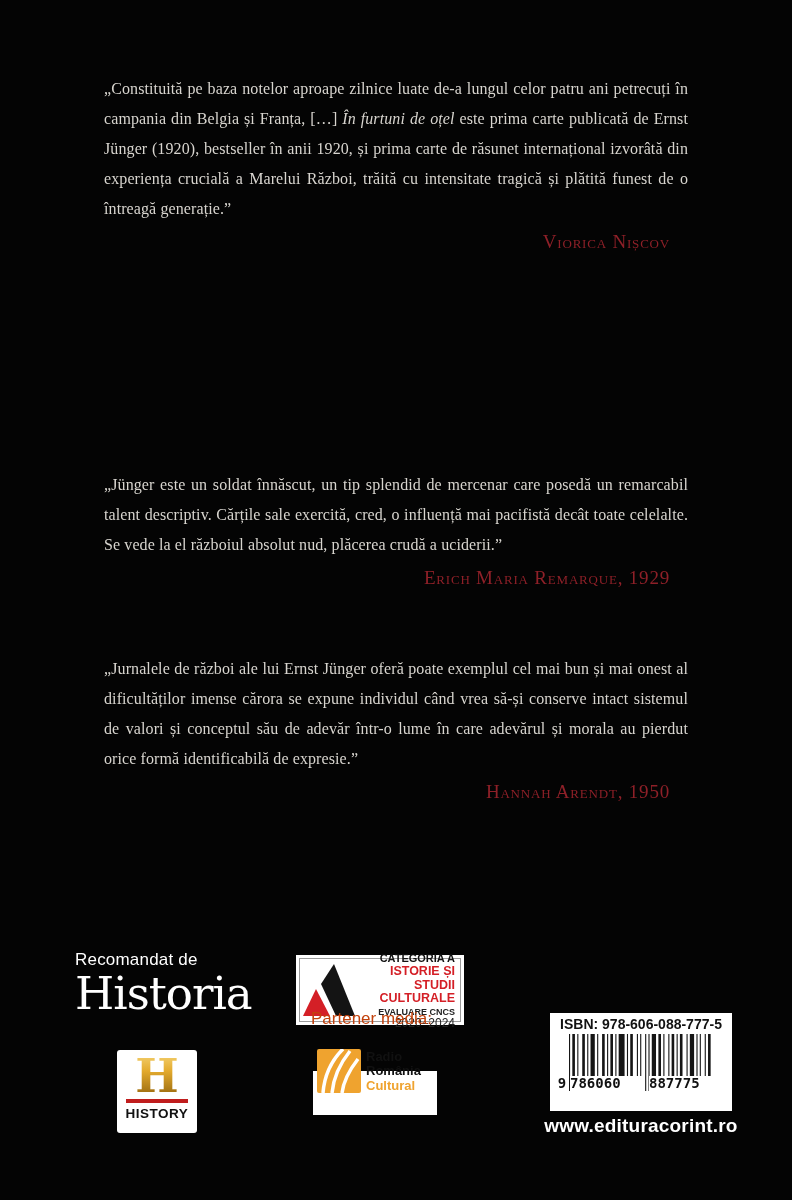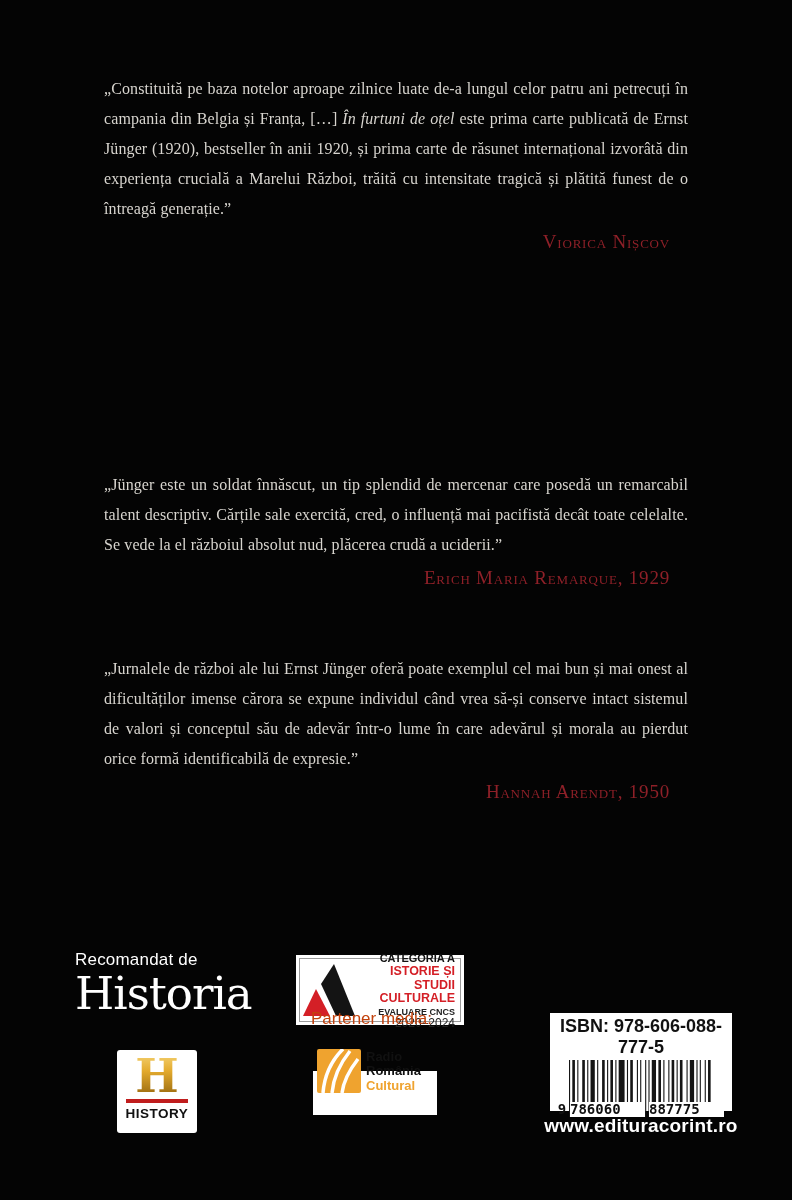--- a/index.html
+++ b/index.html
@@ -48,21 +48,21 @@
   
   .partener{left:311px;top:1009px;color:#c2410c;font-family:"Liberation Sans",sans-serif;font-size:17px;}
   .radio{left:313px;top:1071px;width:124px;height:44px;background:#fff;
     display:flex;align-items:flex-end;box-sizing:border-box;padding:22px 4px;}
   .radio-text{margin-left:5px;font-family:"Liberation Sans",sans-serif;font-weight:bold;
     font-size:13px;line-height:14.5px;color:#111;}
   .radio-text .cultural{color:#efa32f;}
   
   .isbn{left:550px;top:1013px;width:182px;height:98px;background:#fff;box-sizing:border-box;
     padding-top:3px;font-family:"Liberation Sans",sans-serif;}
-  .isbn-label{text-align:center;font-weight:bold;font-size:18px;color:#111;letter-spacing:0px;}
+  .isbn-label{text-align:center;font-weight:bold;font-size:14px;color:#111;letter-spacing:0px;}
   .barcode{position:relative;width:170px;height:57px;margin:2px auto 0;}
   .barcode svg{position:absolute;left:0;top:0;}
   .barcode-digits{position:absolute;left:0;bottom:0;width:100%;height:16px;display:flex;
     align-items:flex-end;font-family:"DejaVu Sans Mono",monospace;font-weight:bold;
     font-size:14px;line-height:15px;color:#111;}
   .barcode-digits .d9{width:12px;text-align:center;}
   .barcode-digits .grp{flex:1;text-align:left;background:#fff;margin:0 2px;}
   .website{left:541px;top:1115px;width:200px;text-align:center;color:#fff;
     font-family:"Liberation Sans",sans-serif;font-weight:bold;font-size:19px;letter-spacing:.2px;}
 </style>

